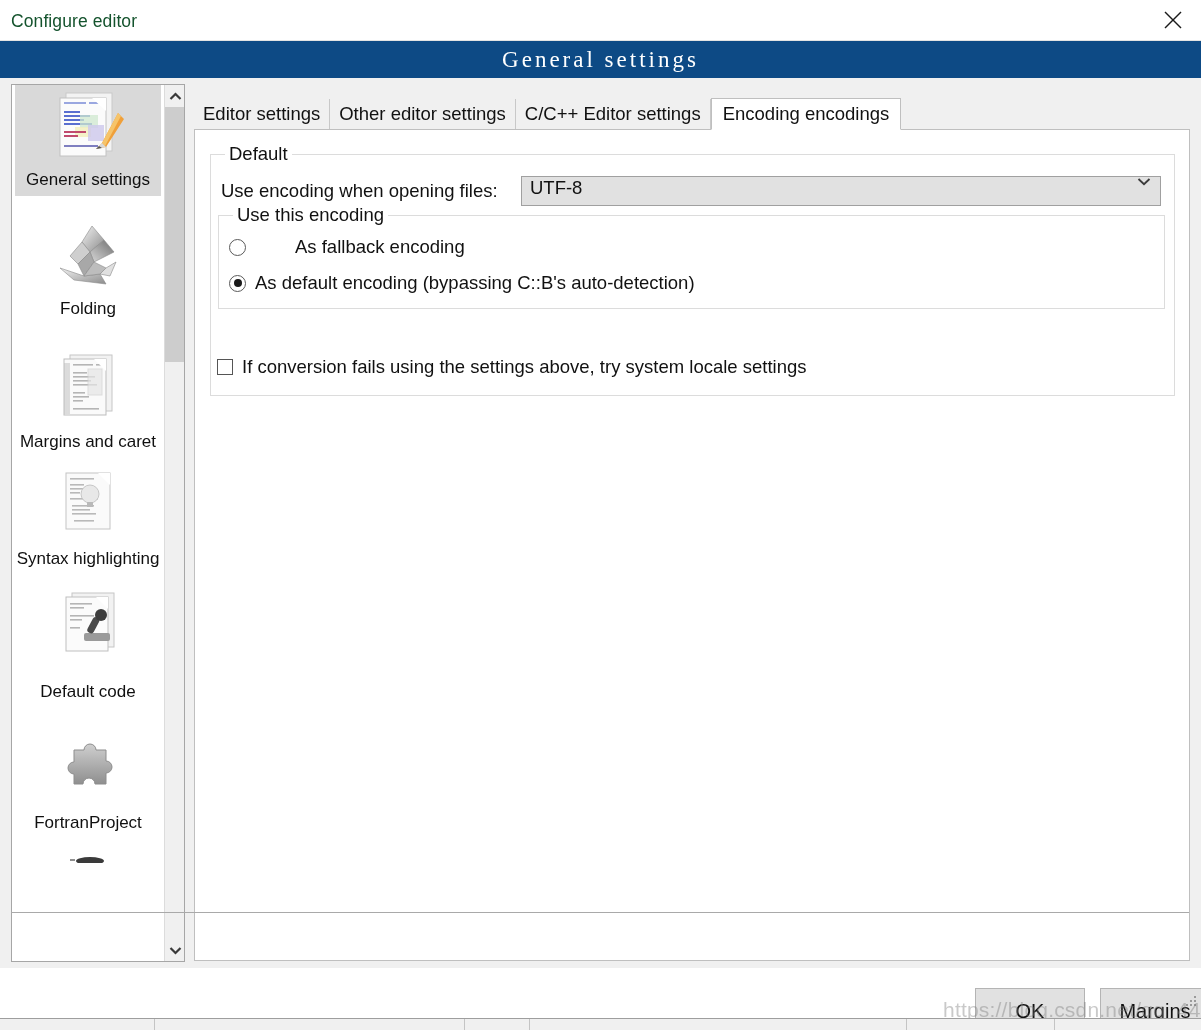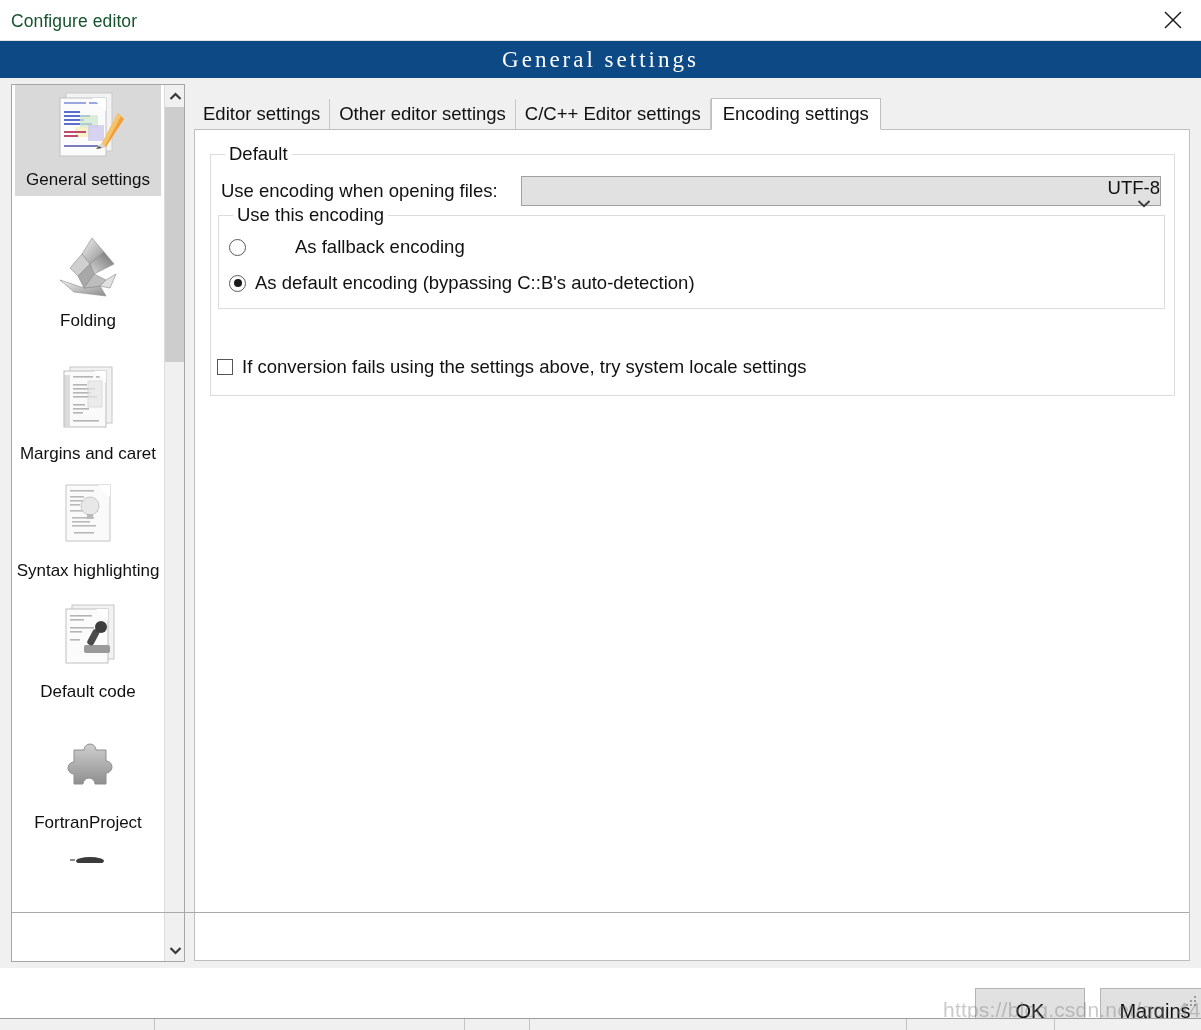--- a/index.html
+++ b/index.html
@@ -216,23 +216,22 @@
 
   
   .combo {
     position: absolute;
     left: 310px; top: 21px;
     width: 640px; height: 30px;
     background: #e1e1e1;
     border: 1px solid #a0a0a0;
     box-sizing: border-box;
     display: flex;
-    align-items: flex-end;
-    cursor: default;
-    flex-direction: column;
+    align-items: flex-start;
+    cursor: default;
   }
   .combo-value {
     font-size: 18.5px;
     color: #111111;
     padding-left: 8px;
     flex: 1;
   }
   .combo-arrow {
     width: 32px;
     display: flex;
@@ -395,21 +394,21 @@
               <polygon points="52,60 58,54 74,24 80,30 62,58" fill="#f0a03a"></polygon>
               <polygon points="58,54 74,24 77,27 61,57" fill="#f6c46a"></polygon>
               <polygon points="52,60 58,54 62,58" fill="#d9d9d9"></polygon>
               <polygon points="52,60 55,57 58,59" fill="#555555"></polygon>
             </g>
           </svg>
         </span>
         <span class="side-label">General settings</span>
       </div>
 
-      <div class="side-item" style="padding-top:34px;">
+      <div class="side-item" style="padding-top:22px;">
         <span class="side-icon">
           <svg width="88" height="78" viewBox="0 0 88 78">
             <defs>
               <linearGradient id="g1" x1="0" y1="0" x2="1" y2="1">
                 <stop offset="0" stop-color="#f2f2f2"></stop>
                   <stop offset="1" stop-color="#8c8c8c"></stop>
               </linearGradient>
               <linearGradient id="g2" x1="0" y1="1" x2="1" y2="0">
                 <stop offset="0" stop-color="#d8d8d8"></stop>
                   <stop offset="1" stop-color="#6e6e6e"></stop>
@@ -472,21 +471,21 @@
               <rect x="30" y="52" width="20" height="1.6"></rect>
             </g>
             <circle cx="46" cy="26" r="9" fill="#e8e8e8" stroke="#c6c6c6"></circle>
             <rect x="43" y="34" width="6" height="5" fill="#b9b9b9"></rect>
             <polygon points="66,5 66,17 54,5" fill="#ffffff"></polygon>
           </svg>
         </span>
         <span class="side-label">Syntax highlighting</span>
       </div>
 
-      <div class="side-item" style="padding-top:14px;">
+      <div class="side-item" style="padding-top:14px;gap:12px;">
         <span class="side-icon">
           <svg width="88" height="78" viewBox="0 0 88 78">
             <rect x="28" y="4" width="42" height="54" fill="#f2f2f2" stroke="#c6c6c6"></rect>
             <rect x="22" y="8" width="42" height="54" fill="#fbfbfb" stroke="#bfbfbf"></rect>
             <g fill="#b5b5b5">
               <rect x="26" y="14" width="22" height="1.6"></rect>
                 <rect x="26" y="18" width="14" height="1.6"></rect>
               <rect x="26" y="26" width="24" height="1.6"></rect>
                 <rect x="26" y="30" width="12" height="1.6"></rect>
               <rect x="26" y="38" width="10" height="1.6"></rect>
@@ -553,21 +552,21 @@
       <div class="tab">
         <span>Editor settings</span>
       </div>
       <div class="tab">
         <span>Other editor settings</span>
       </div>
       <div class="tab">
         <span>C/C++ Editor settings</span>
       </div>
       <div class="tab active">
-        <span>Encoding settings</span>
+        <span>Encoding encodings</span>
       </div>
     </div>
 
     <div class="tabpage">
 
       <div class="groupbox" id="encoding-group">
         <div class="group-title">Default</div>
 
         <div class="field-label" style="left:10px; top:25px;">Use encoding when opening files:</div>
 

